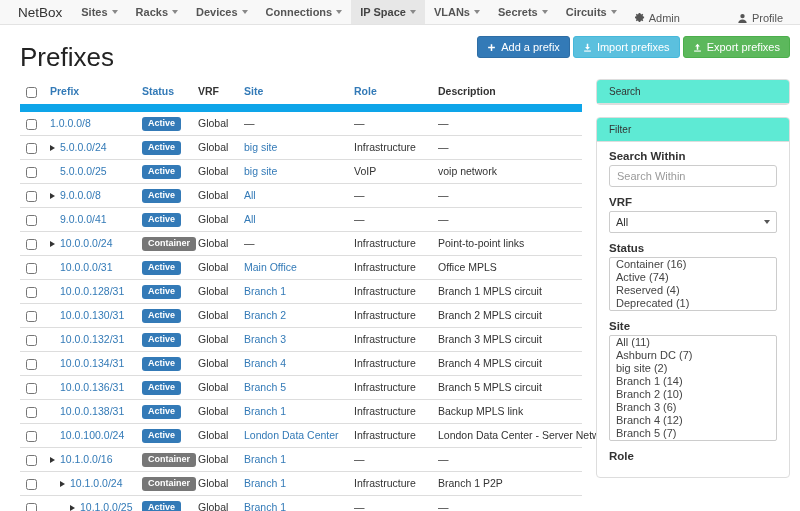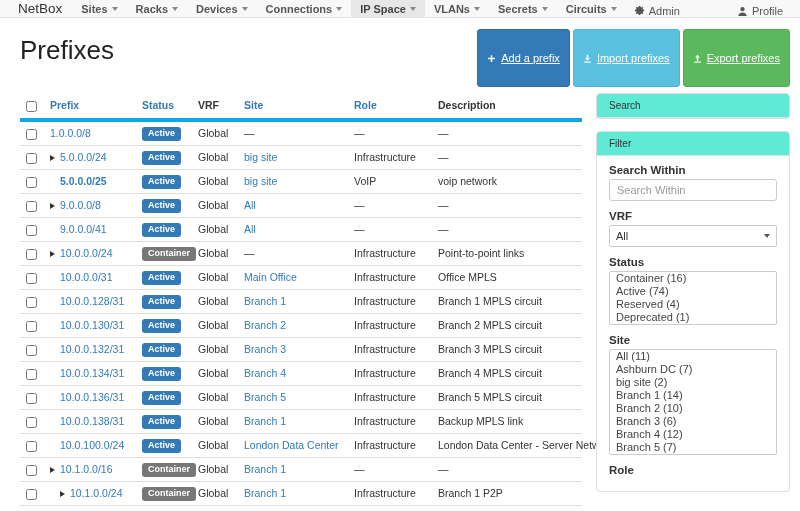--- a/index.html
+++ b/index.html
@@ -5,49 +5,49 @@
   * { box-sizing: border-box; }
   html, body { margin: 0; padding: 0; }
   body {
     width: 800px; height: 511px; overflow: hidden;
     font-family: "Liberation Sans", sans-serif;
     background: #fff; color: #333;
   }
   a { color: #337ab7; text-decoration: none; cursor: pointer; }
 
   
-  .navbar { height: 18px; background: #f8f8f8; border-bottom: 1px solid #e3e3e3; display: flex; align-items: stretch; padding: 0 8px; }
+  .navbar { height: 25px; background: #f8f8f8; border-bottom: 1px solid #e3e3e3; display: flex; align-items: stretch; padding: 0 8px; }
   .brand { display: flex; align-items: center; padding: 0 10px; font-size: 13.5px; color: #333; }
   .nav-menu { display: flex; align-items: stretch; font-weight: bold; }
   .nav-item { display: flex; align-items: center; padding: 0 9px; font-size: 11px; color: #555; cursor: pointer; white-space: nowrap; }
   .nav-item.active { background: #e7e7e7; color: #444; }
   .caret { width: 0; height: 0; border-left: 3.5px solid transparent; border-right: 3.5px solid transparent; border-top: 4px solid #888; margin-left: 4px; }
   .nav-right { margin-left: auto; display: flex; align-items: flex-end; gap: 41px; }
   .nav-right .nav-item { padding: 0 8px; }
   .nav-ic { display: inline-flex; margin-right: 4px; }
   .nav-ic svg { display: block; }
 
   
   .page-head { display: flex; justify-content: space-between; align-items: flex-start; padding: 9px 10px 4px 20px; }
   h1 { margin: 8px 0 0; font-size: 26px; font-weight: 400; color: #222; }
   .actions { display: flex; gap: 3px; margin-top: 2px; }
-  .btn { display: inline-flex; align-items: center; gap: 5px; font-family: inherit; font-size: 11px; color: #fff; padding: 22px 9px; border-radius: 3px; border: 1px solid transparent; cursor: pointer; line-height: 12px; text-decoration: underline; }
+  .btn { display: inline-flex; align-items: center; gap: 5px; font-family: inherit; font-size: 11px; color: #fff; padding: 4px 9px; border-radius: 3px; border: 1px solid transparent; cursor: pointer; line-height: 12px; }
   .btn-primary { background: #337ab7; border-color: #2e6da4; }
   .btn-info { background: #5bc0de; border-color: #46b8da; }
   .btn-success { background: #5cb85c; border-color: #4cae4c; }
   .btn svg { display: block; }
 
   
   .content { display: flex; gap: 14px; align-items: flex-start; padding: 2px 10px 0 20px; }
   .main { width: 562px; flex: none; }
   .sidebar { width: 194px; flex: none; }
 
   
   table { width: 100%; border-collapse: collapse; table-layout: fixed; font-size: 10.5px; }
-  th { text-align: left; padding: 6px 6px; border-bottom: 4px solid #0ea5e9; font-size: 10.5px; color: #333; white-space: nowrap; margin-top: 31px; }
+  th { text-align: left; padding: 6px 6px; border-bottom: 8px solid #0ea5e9; font-size: 10.5px; color: #333; white-space: nowrap; margin-top: 31px; }
   th.sortable { color: #337ab7; cursor: pointer; }
   td { padding: 4px 6px; border-top: 1px solid #ddd; line-height: 13px; white-space: nowrap; overflow: visible; }
   .col-cb { width: 24px; }
   .col-prefix { width: 92px; }
   .col-status { width: 56px; }
   .col-vrf { width: 46px; }
   .col-site { width: 110px; }
   .col-role { width: 84px; }
   .cb-cell { padding-top: 5px; }
   input[type="checkbox"] { width: 11px; height: 11px; margin: 0; vertical-align: middle; }
@@ -206,21 +206,21 @@
     <td class="cb-cell"><input type="checkbox" style=""></td>
     <td class="prefix-cell" style="padding-left: 6px;"><span class="arrow"></span><a class="prefix-link">5.0.0.0/24</a></td>
     <td class="status-cell"><span class="label status-badge label-primary">Active</span></td>
     <td class="vrf-cell">Global</td>
     <td class="site-cell"><a>big site</a></td>
     <td class="role-cell">Infrastructure</td>
     <td class="desc-cell">—</td>
   </tr>
           <tr>
     <td class="cb-cell"><input type="checkbox" style=""></td>
-    <td class="prefix-cell" style="padding-left: 16px; font-weight: bold;"><a class="prefix-link">5.0.0.0/25</a></td>
+    <td class="prefix-cell" style="padding-left: 16px;"><a class="prefix-link">5.0.0.0/25</a></td>
     <td class="status-cell"><span class="label status-badge label-primary">Active</span></td>
     <td class="vrf-cell">Global</td>
     <td class="site-cell"><a>big site</a></td>
     <td class="role-cell">VoIP</td>
     <td class="desc-cell">voip network</td>
   </tr>
           <tr>
     <td class="cb-cell"><input type="checkbox" style=""></td>
     <td class="prefix-cell" style="padding-left: 6px;"><span class="arrow"></span><a class="prefix-link">9.0.0.0/8</a></td>
     <td class="status-cell"><span class="label status-badge label-primary">Active</span></td>

